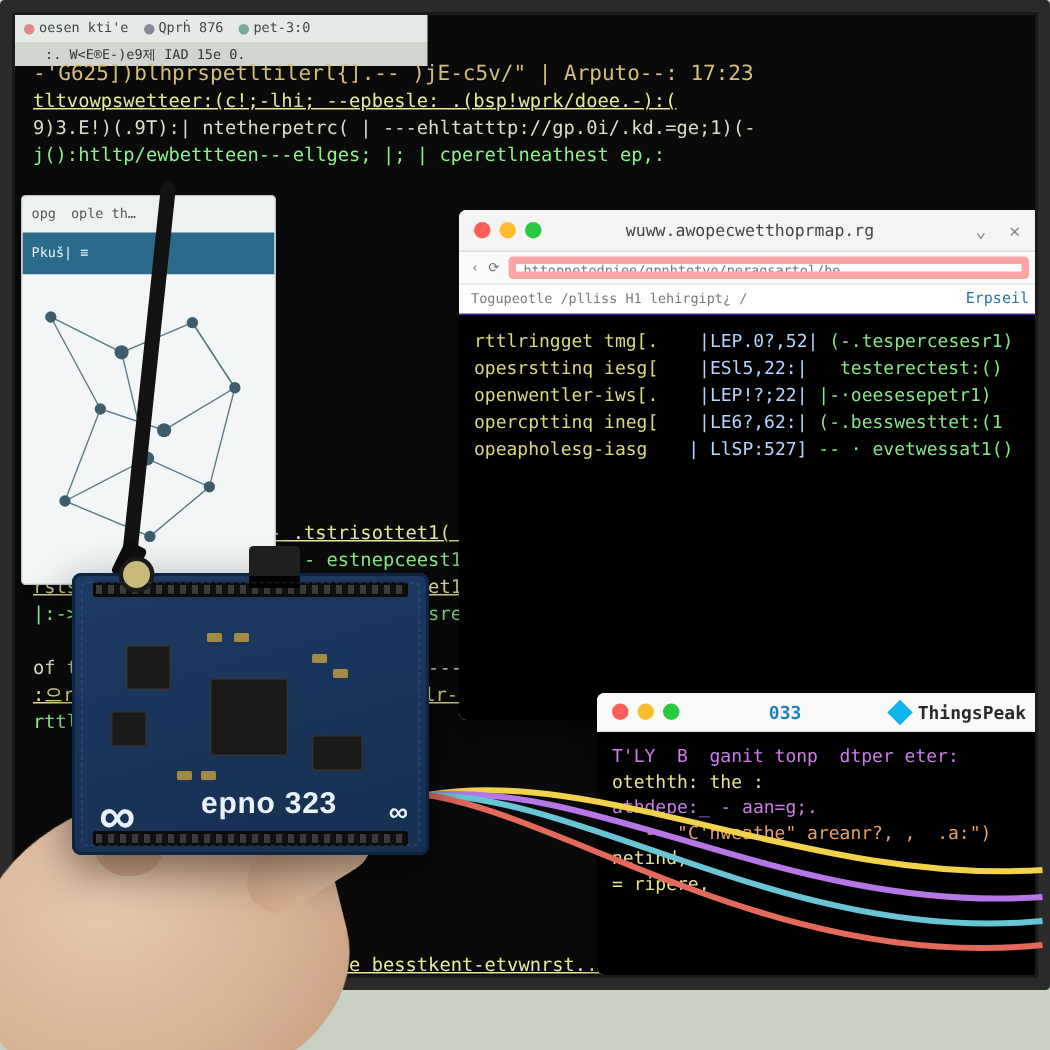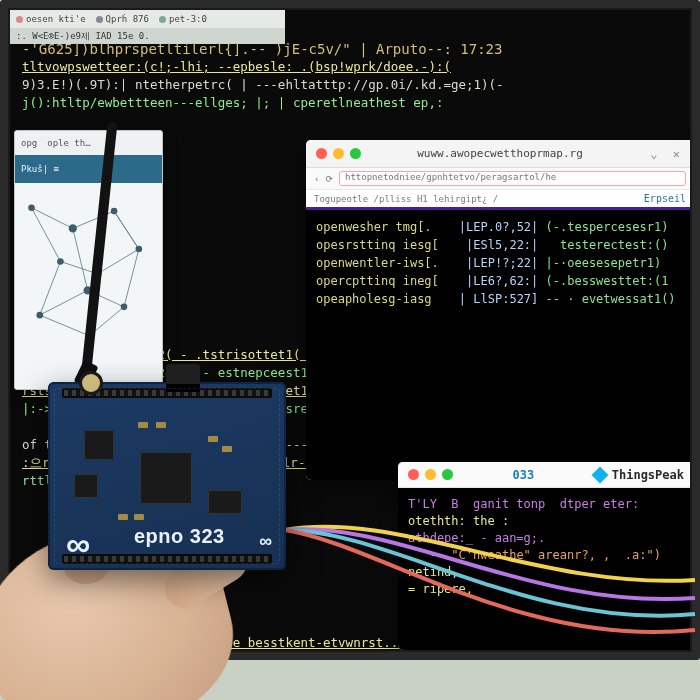--- a/index.html
+++ b/index.html
@@ -56,28 +56,28 @@
 .tab-pill { display: inline-flex; align-items: center; gap: 3px; }
 .tab-pill::before { content: ""; width: 7px; height: 7px; border-radius: 50%; background: #7a9; }
 .orange::before { background: #d88; }
 .chip::before { background: #889; }
 
 
 .term-head {
   position: absolute; top: 18px; left: 0;
   height: 16px; width: 275px;
   background: #cfd6cf; color: #333;
-  font-size: 9px; padding: 2px 6px;
+  font-size: 9px; padding: 2px 20px;
 }
 
 
 .owm-win {
   position: absolute;
   top: 120px; left: 4px;
-  width: 149px; height: 260px;
+  width: 170px; height: 260px;
   background: #fff;
   border: 1px solid #c4c4c4;
   border-radius: 3px;
   box-shadow: 0 4px 14px rgba(0,0,0,.35);
   overflow: hidden;
 }
 .owm-tabs {
   height: 24px; background: #eef1f2;
   display: flex; align-items: center;
   font-size: 9px; color: #555; gap: 10px; padding: 0 6px;
@@ -106,23 +106,23 @@
 .main-head {
   height: 28px; background: #f4f4f4; border-bottom: 1px solid #ddd;
   display: flex; align-items: center; justify-content: center;
   font-size: 11px; color: #444;
 }
 .url-row {
   height: 22px; background: #fafafa; border-bottom: 1px solid #e8e8e8;
   display: flex; align-items: center; padding: 0 8px; gap: 6px;
   font-size: 9px; color: #777;
 }
-.url-box { flex: 1; height: 15px; background: #fdfdfd; border: 1px solid #fca5a5; border-radius: 3px; padding: 0 5px; overflow: hidden; }
+.url-box { flex: 1; height: 15px; background: #fdfdfd; border: 5px solid #fca5a5; border-radius: 3px; padding: 0 5px; overflow: hidden; }
 .sub-row {
-  height: 20px; border-bottom: 3px solid #4c1d95;
+  height: 20px; border-bottom: 1px solid #4c1d95;
   display: flex; align-items: center; justify-content: space-between;
   padding: 0 8px; font-size: 9px; color: #7a7a7a;
 }
 .export { color: #2c74a8; font-size: 10px; }
 .main-term {
   background: #000; color: #cbdcb9;
   height: calc(100% - 70px);
   padding: 8px 10px; font-size: 12px; line-height: 18px;
   white-space: pre;
 }
@@ -319,21 +319,21 @@
     <div class="main-head">wuww.awopecwetthoprmap.rg</div>
     <div class="url-row">
       <span>‹</span>
       <span>⟳</span>
       <div class="url-box">httopnetodniee/gpnhtetvo/peragsartol/he</div>
     </div>
     <div class="sub-row">
       <span>Togupeotle /plliss  H1 lehirgipt¿ /</span>
       <span class="export">Erpseil</span>
     </div>
-    <div class="main-term"><span class="p">openwesher tmg[.</span> <span class="b">|LEP.0?,52|</span> <span class="gg">(-.tespercesesr1)</span>
+    <div class="main-term"><span class="p">rttlringget tmg[.</span> <span class="b">|LEP.0?,52|</span> <span class="gg">(-.tespercesesr1)</span>
 <span class="p">opesrsttinq iesg[</span> <span class="b">|ESl5,22:|</span> <span class="gg">  testerectest:()</span>
 <span class="p">openwentler-iws[.</span> <span class="b">|LEP!?;22|</span> <span class="gg">|-·oeesesepetr1)</span>
 <span class="p">opercpttinq ineg[</span> <span class="b">|LE6?,62:|</span> <span class="gg">(-.besswesttet:(1</span>
 <span class="p">opeapholesg-iasg</span> <span class="b">| LlSP:527]</span> <span class="gg">-- · evetwessat1()</span></div>
   </div>
 
   <div class="ts-win">
     <div class="ts-head">
       <div class="mac-traffic" style="position:static">
         <span class="dot red"></span>

